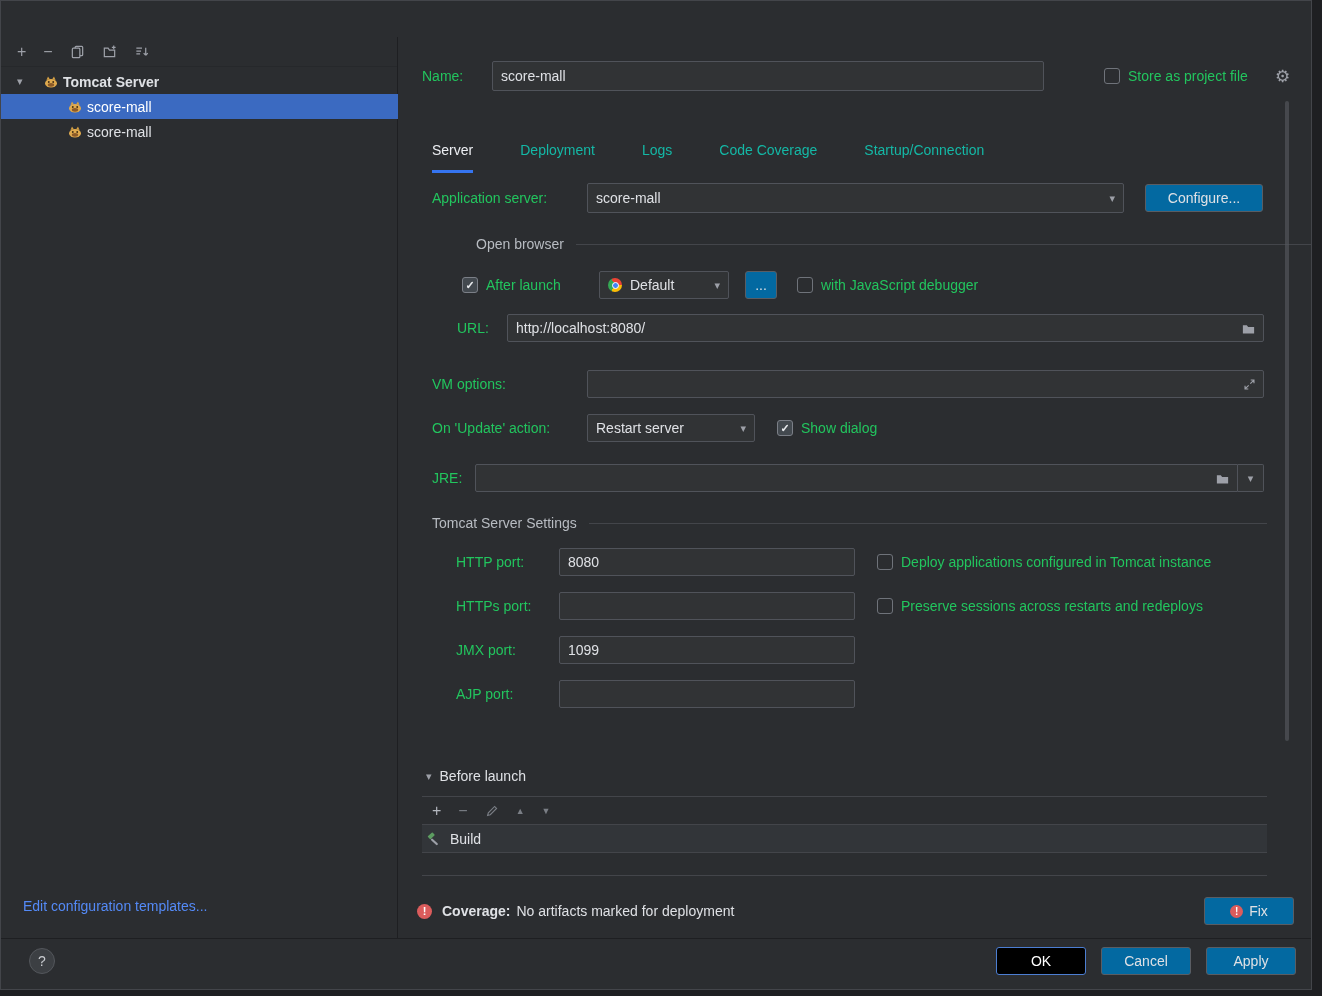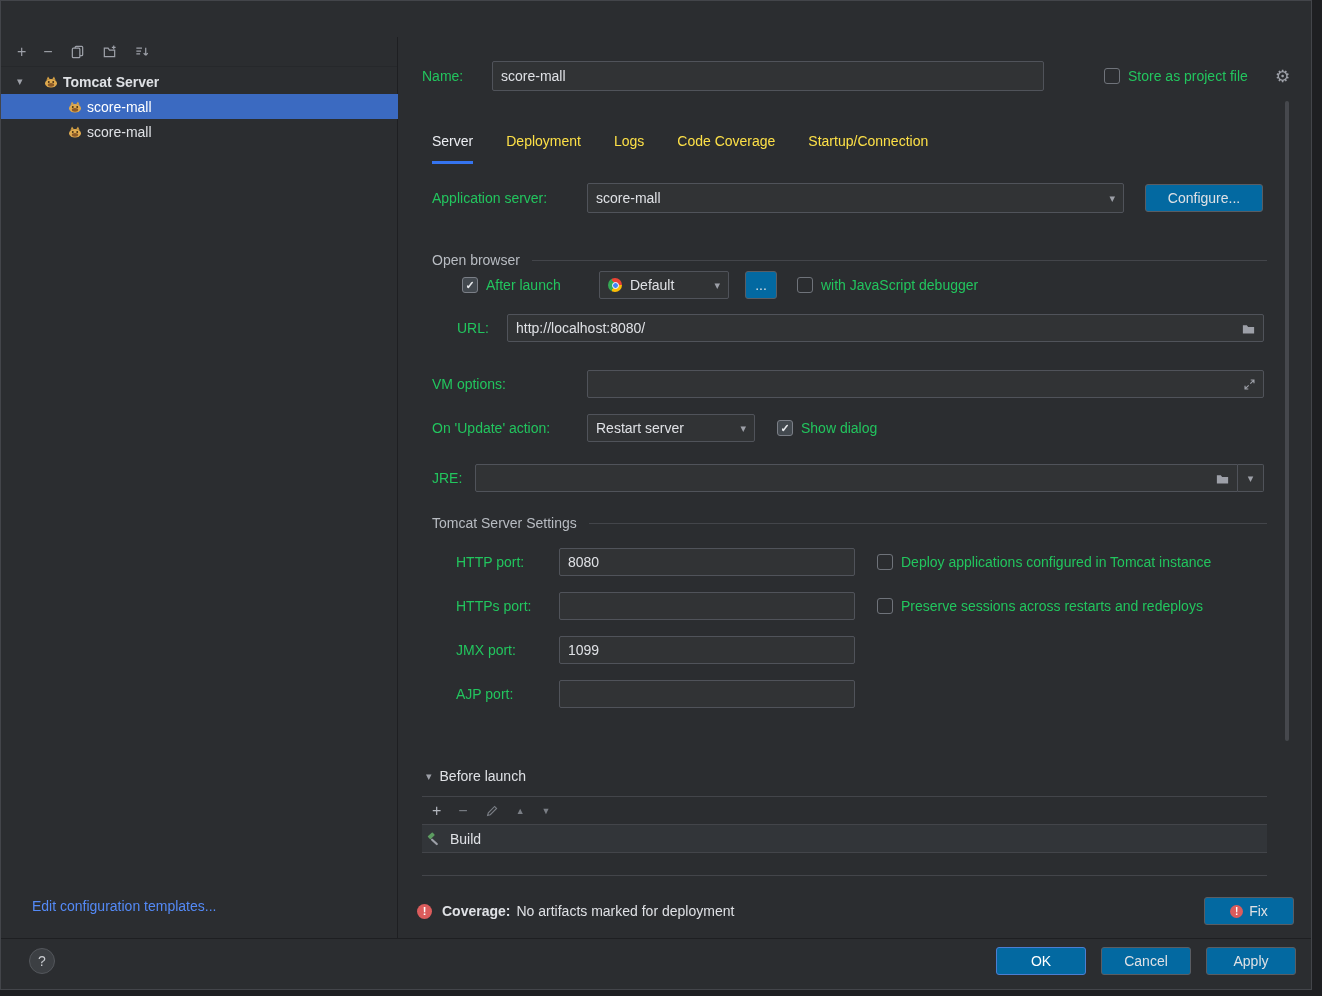--- a/index.html
+++ b/index.html
@@ -71,30 +71,30 @@
     display:flex; align-items:center; gap:8px; padding:0 8px; height:28px;
     color:#dfe1e5; cursor:default;
   }
   .combo .arrow { margin-left:auto; color:#9da0a8; font-size:11px; }
   .btn {
     border:1px solid #5a5d63; border-radius:3px; background:#0369a1;
     color:#dfe1e5; font:14px "Liberation Sans",sans-serif;
     display:inline-flex; align-items:center; justify-content:center; gap:6px;
     height:28px; cursor:default;
   }
-  .btn.primary { background:#0369a1; border-color:#4c7ed2; color:#ffffff; }
+  .btn.primary { background:#000000; border-color:#4c7ed2; color:#ffffff; }
   .cb {
     width:16px; height:16px; border:1px solid #6f737a; border-radius:3px;
     background:transparent; display:inline-flex; align-items:center;
     justify-content:center; flex:none; color:transparent;
   }
   .cb.checked { background:#43494f; border-color:#7b7f87; color:#e8eaed; font-size:11px; font-weight:bold; }
   .cbgroup { display:flex; align-items:center; gap:8px; }
-  .tabs { position:absolute; left:33px; top:96px; height:40px; display:flex; gap:33px; align-items:flex-start; }
-  .tab { color:#fde047; padding-bottom:12px; border-bottom:3px solid transparent; cursor:default; }
+  .tabs { position:absolute; left:33px; top:96px; height:40px; display:flex; gap:47px; align-items:flex-end; }
+  .tab { color:#14b8a6; padding-bottom:12px; border-bottom:3px solid transparent; cursor:default; }
   .tab.active { color:#eceef2; border-bottom-color:#3574f0; }
   .section { position:absolute; left:33px; width:835px; height:20px; display:flex; align-items:center; gap:12px; }
   .section .line { flex:1; height:1px; background:#43454a; }
   .sec-lbl { color:#b8bcc2; white-space:nowrap; }
   .bl-box { position:absolute; left:23px; top:759px; width:845px; height:80px; border-top:1px solid #43454a; border-bottom:1px solid #43454a; }
   .bl-toolbar { height:28px; display:flex; align-items:center; gap:17px; padding:0 10px; border-bottom:1px solid #43454a; }
   .bl-build { height:28px; display:flex; align-items:center; gap:8px; padding:0 4px; background:#323539; border-bottom:1px solid #43454a; }
   .dim { color:#7a7e85; }
   .warn-ic {
     width:15px; height:15px; border-radius:50%; background:#db5c5c; color:#fff;
@@ -186,21 +186,21 @@
           <path d="M12.5 6 L11 2.5 L9.2 5.2 Z" fill="#d9a343"></path>
           <ellipse cx="8" cy="9.2" rx="6" ry="4.3" fill="#e0aa4e"></ellipse>
           <ellipse cx="8" cy="10.8" rx="3.2" ry="1.9" fill="#8c5a28"></ellipse>
           <circle cx="5.8" cy="8" r="0.9" fill="#3b2a12"></circle>
           <circle cx="10.2" cy="8" r="0.9" fill="#3b2a12"></circle>
         </svg>
       </span>
       <span style="margin-left:4px;">score-mall</span>
     </div>
 
-    <a class="link" style="position:absolute; left:22px; top:861px;margin-left:9px;">Edit configuration templates...</a>
+    <a class="link" style="position:absolute; left:22px; top:861px;">Edit configuration templates...</a>
   </div>
 
   <div class="main">
 
     <div class="r" style="top:24px; left:23px; height:30px;">
       <span class="lbl">Name:</span>
     </div>
     <div class="r" style="top:24px; left:93px; width:552px; height:30px;">
       <input class="field" style="height: 30px;" value="score-mall">
     </div>
@@ -222,21 +222,21 @@
 
     <div class="r" style="top:146px; left:33px; height:30px;">
       <span class="lbl">Application server:</span>
     </div>
     <div class="combo" style="position:absolute; top:146px; left:188px; width:537px; height:30px;">
       <span>score-mall</span>
       <span class="arrow">▾</span>
     </div>
     <button class="btn" style="position:absolute; top:147px; left:746px; width:118px;">Configure...</button>
 
-    <div class="section" style="top:213px;">
+    <div class="section" style="top:197px;margin-left:44px;">
       <span class="sec-lbl">Open browser</span>
       <div class="line"></div>
     </div>
 
     <div class="r cbgroup" style="top:234px; left:63px;">
       <span class="cb checked">✓</span>
       <span class="lbl">After launch</span>
     </div>
     <div class="combo" style="position:absolute; top:234px; left:200px; width:130px;">
       <span class="chrome"></span>

